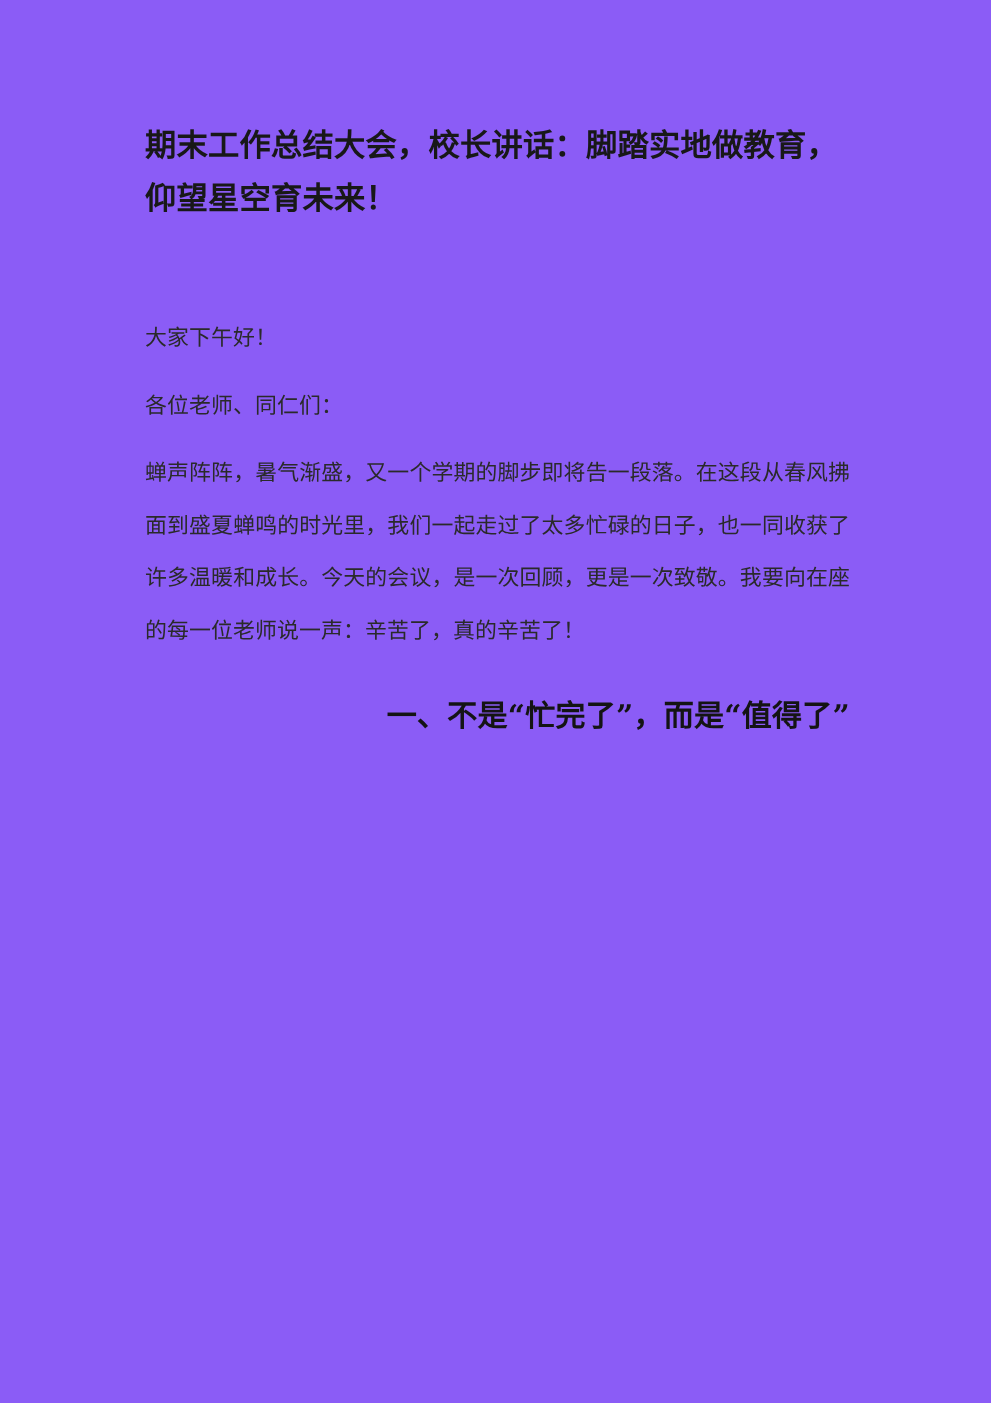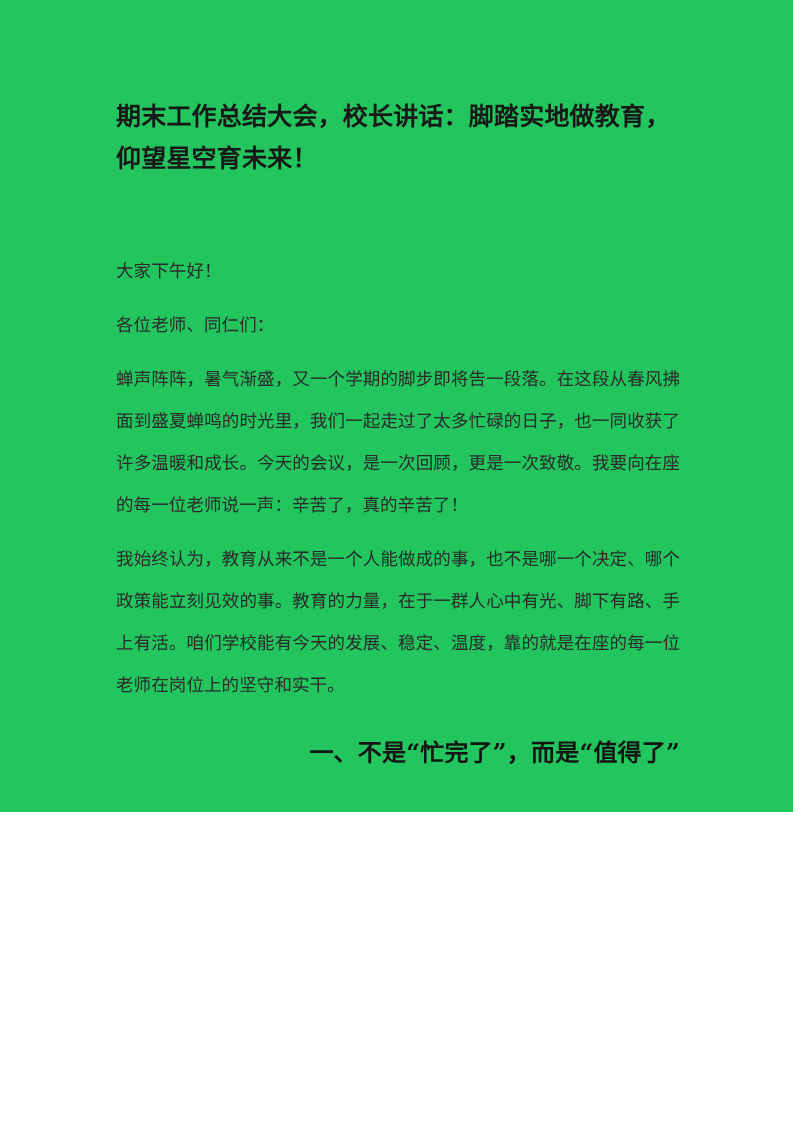--- a/index.html
+++ b/index.html
@@ -12,22 +12,22 @@
     width: 793px;
     height: 1122px;
     overflow: hidden;
     font-family: "DejaVu Serif", "Liberation Serif", serif;
     -webkit-font-smoothing: antialiased;
   }
   .page {
     position: relative;
     box-sizing: border-box;
     width: 793px;
-    height: 812px;
-    background: #22c55e;
+    height: 1122px;
+    background: #8b5cf6;
     padding: 0 113px 0 116px;
   }
   .doc-title {
     margin: 0;
     padding-top: 96px;
     font-size: 25px;
     font-weight: 700;
     line-height: 42px;
     letter-spacing: 0.2px;
     color: #181818;
@@ -71,18 +71,17 @@
   <h1 class="doc-title">期末工作总结大会，校长讲话：脚踏实地做教育，仰望星空育未来！</h1>
 
   <div class="spacer-after-title"></div>
 
   <p class="para">大家下午好！</p>
 
   <p class="para">各位老师、同仁们：</p>
 
   <p class="para">蝉声阵阵，暑气渐盛，又一个学期的脚步即将告一段落。在这段从春风拂面到盛夏蝉鸣的时光里，我们一起走过了太多忙碌的日子，也一同收获了许多温暖和成长。今天的会议，是一次回顾，更是一次致敬。我要向在座的每一位老师说一声：辛苦了，真的辛苦了！</p>
 
-  <p class="para">我始终认为，教育从来不是一个人能做成的事，也不是哪一个决定、哪个政策能立刻见效的事。教育的力量，在于一群人心中有光、脚下有路、手上有活。咱们学校能有今天的发展、稳定、温度，靠的就是在座的每一位老师在岗位上的坚守和实干。</p>
 
   <h2 class="section-heading">一、不是“忙完了”，而是“值得了”</h2>
 
 
 </div>
 
 </body></html>

